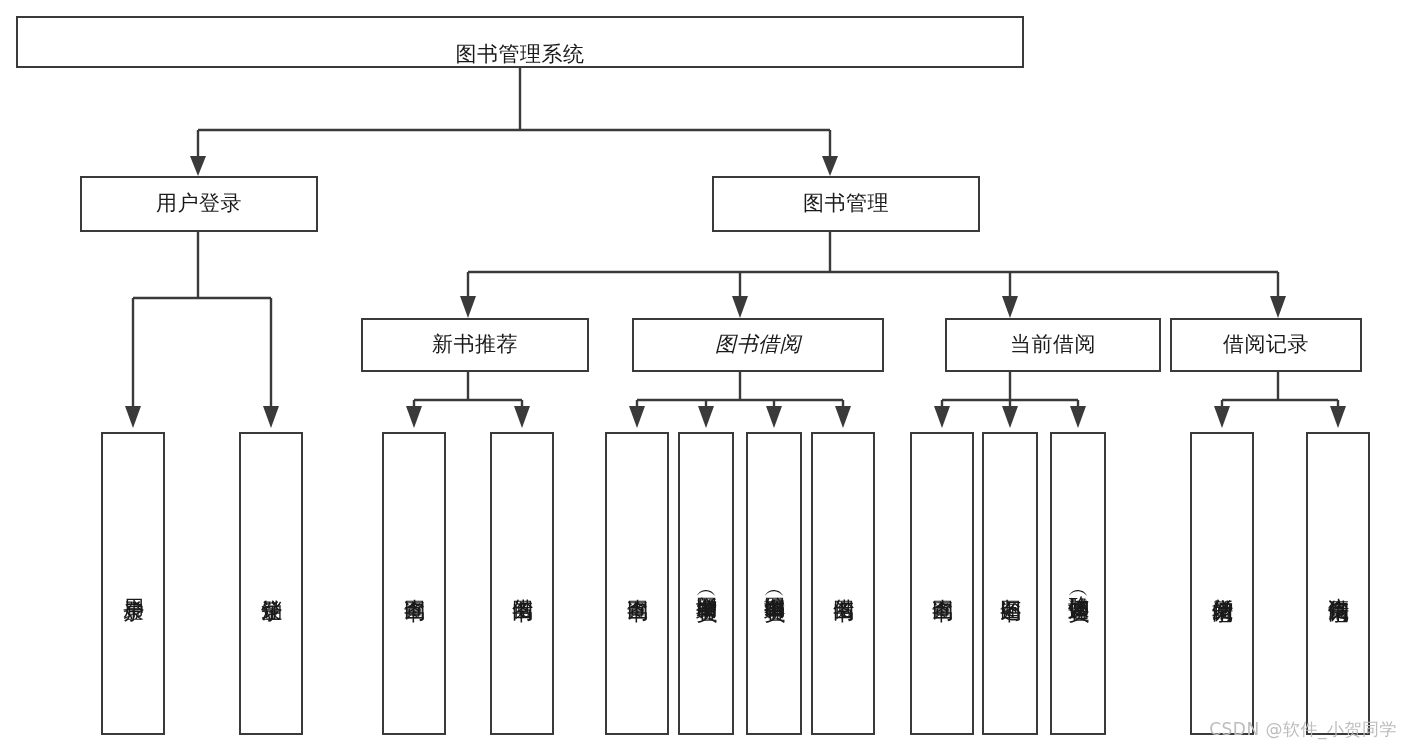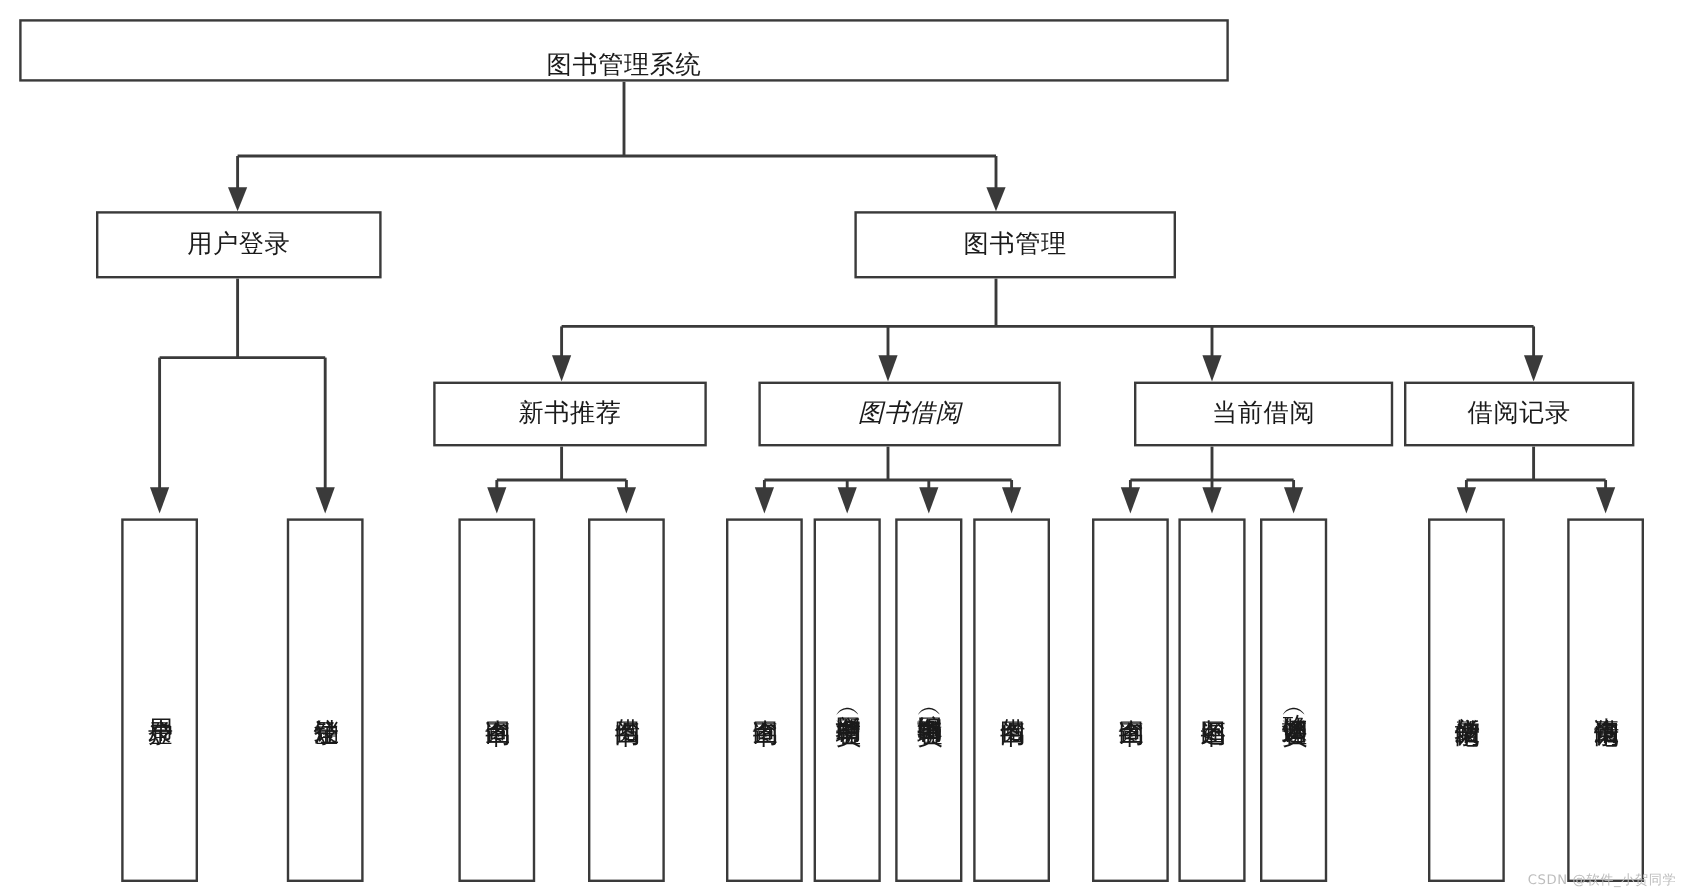--- a/index.html
+++ b/index.html
@@ -62,21 +62,21 @@
     fill: none;
   }
   #wires polygon {
     fill: #3a3a3a;
   }
   
   .watermark {
     position: absolute;
     right: 8px;
     bottom: 6px;
-    font-size: 11px;
+    font-size: 17px;
     color: #bdbdbd;
     white-space: nowrap;
     letter-spacing: 0.5px;
   }
 </style>
 </head>
 <body>
 
 <div id="canvas">
 

